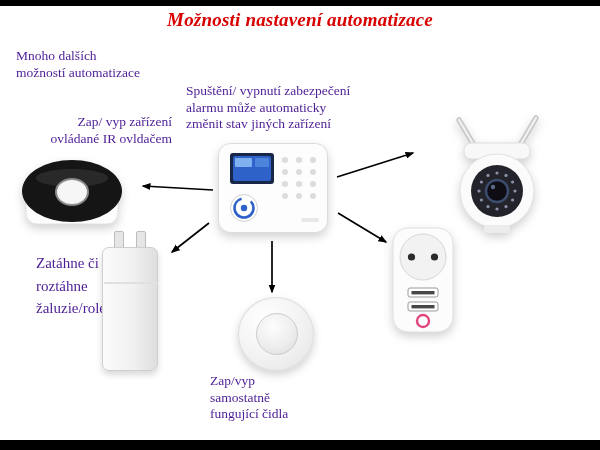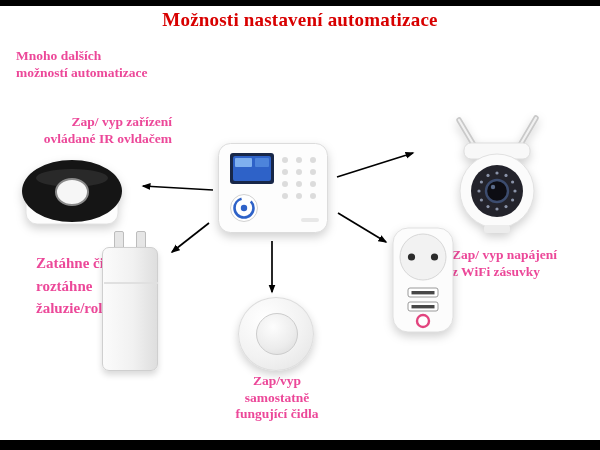--- a/index.html
+++ b/index.html
@@ -2,30 +2,30 @@
 <html><head>
 <meta charset="utf-8">
 <style>
   html,body{margin:0;padding:0;background:#ffffff;}
   .stage{position:relative;width:600px;height:450px;background:#ffffff;overflow:hidden;
          font-family:"Liberation Serif","DejaVu Serif",serif;}
   .bar{position:absolute;left:0;right:0;background:#000;}
   .bar-top{top:0;height:6px;}
   .bar-bottom{bottom:0;height:10px;}
   .title{position:absolute;top:9px;left:0;width:600px;text-align:center;
-         font-size:19px;font-weight:bold;color:#d80000;letter-spacing:.2px;}
-  .label{position:absolute;font-weight:bold;color:#ec4899;white-space:pre-line;
+         font-size:19px;font-weight:bold;color:#d80000;letter-spacing:.2px;font-style:italic;}
+  .label{position:absolute;font-weight:normal;color:#4c1d95;white-space:pre-line;
          font-size:13.5px;line-height:1.24;}
   .label-many{left:16px;top:48px;width:170px;}
   .label-ir{left:4px;top:114px;width:168px;text-align:right;}
   .label-blinds{left:36px;top:252px;width:110px;font-size:15px;line-height:1.5;}
   .label-center{left:186px;top:83px;width:232px;}
   .label-camera{left:428px;top:45px;width:170px;}
   .label-plug{left:452px;top:247px;width:145px;}
-  .label-sensor{left:210px;top:373px;width:134px;text-align:center;}
+  .label-sensor{left:210px;top:373px;width:134px;text-align:left;}
   .device{position:absolute;}
   .dev-shadow{filter:drop-shadow(0 4px 5px rgba(0,0,0,0.18));}
   
   .blind{left:101px;top:231px;width:58px;height:140px;}
   .blind .pin{position:absolute;top:0;width:8px;height:18px;background:#e6e6e6;
               border:1px solid #bdbdbd;border-radius:2px;}
   .blind .pin.p1{left:13px;} .blind .pin.p2{left:35px;}
   .blind .body{position:absolute;top:16px;left:1px;width:54px;height:122px;
                background:linear-gradient(90deg,#fbfbfb 0%,#f1f1f1 55%,#dedede 100%);
                border:1px solid #cfcfcf;border-radius:7px;box-shadow:0 4px 6px rgba(0,0,0,.15);}
@@ -49,22 +49,23 @@
 
   <div class="title">Možnosti nastavení automatizace</div>
 
   <div class="label label-many">Mnoho dalších
 možností automatizace</div>
   <div class="label label-ir">Zap/ vyp zařízení
 ovládané IR ovldačem</div>
   <div class="label label-blinds">Zatáhne či
 roztáhne
 žaluzie/rolety</div>
-  <div class="label label-plug">Zap/ vyp napájení
-z WiFi zásuvky</div>
+  <div class="label label-center">Spuštění/ vypnutí zabezpečení
+alarmu může automaticky
+změnit stav jiných zařízení</div>
   <div class="label label-sensor">Zap/vyp
 samostatně
 fungující čidla</div>
 
   <div class="device dev-shadow" style="left:217px;top:142px;width:112px;height:92px;">
     <svg width="112" height="92" viewBox="0 0 112 92">
       <rect x="1.5" y="1.5" width="109" height="89" rx="12" fill="#fdfdfd" stroke="#dcdcdc"></rect>
       <rect x="13" y="11" width="44" height="31" rx="3" fill="#182748"></rect>
       <rect x="16" y="14" width="38" height="25" rx="2" fill="#2e62c8"></rect>
       <rect x="18" y="16" width="17" height="9" rx="1" fill="#7fb0ef"></rect>

